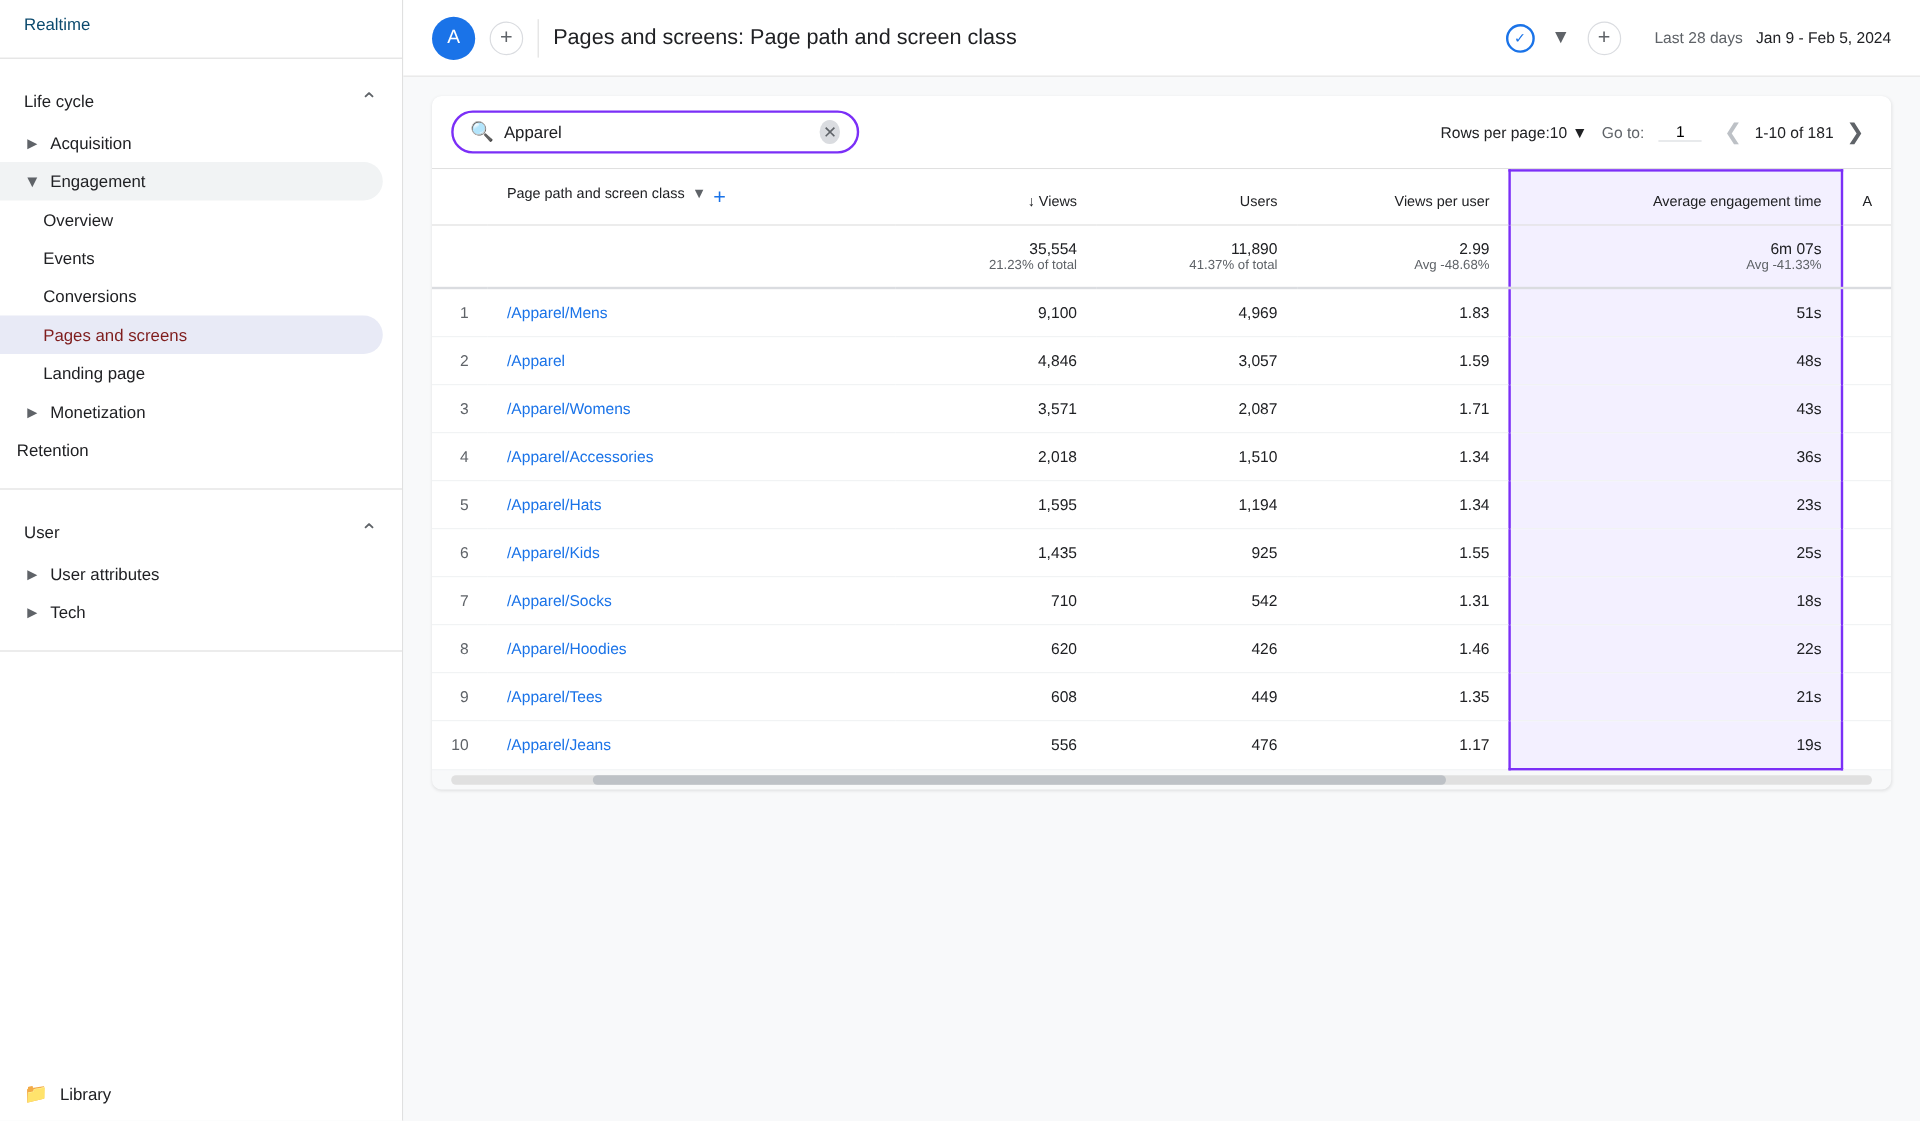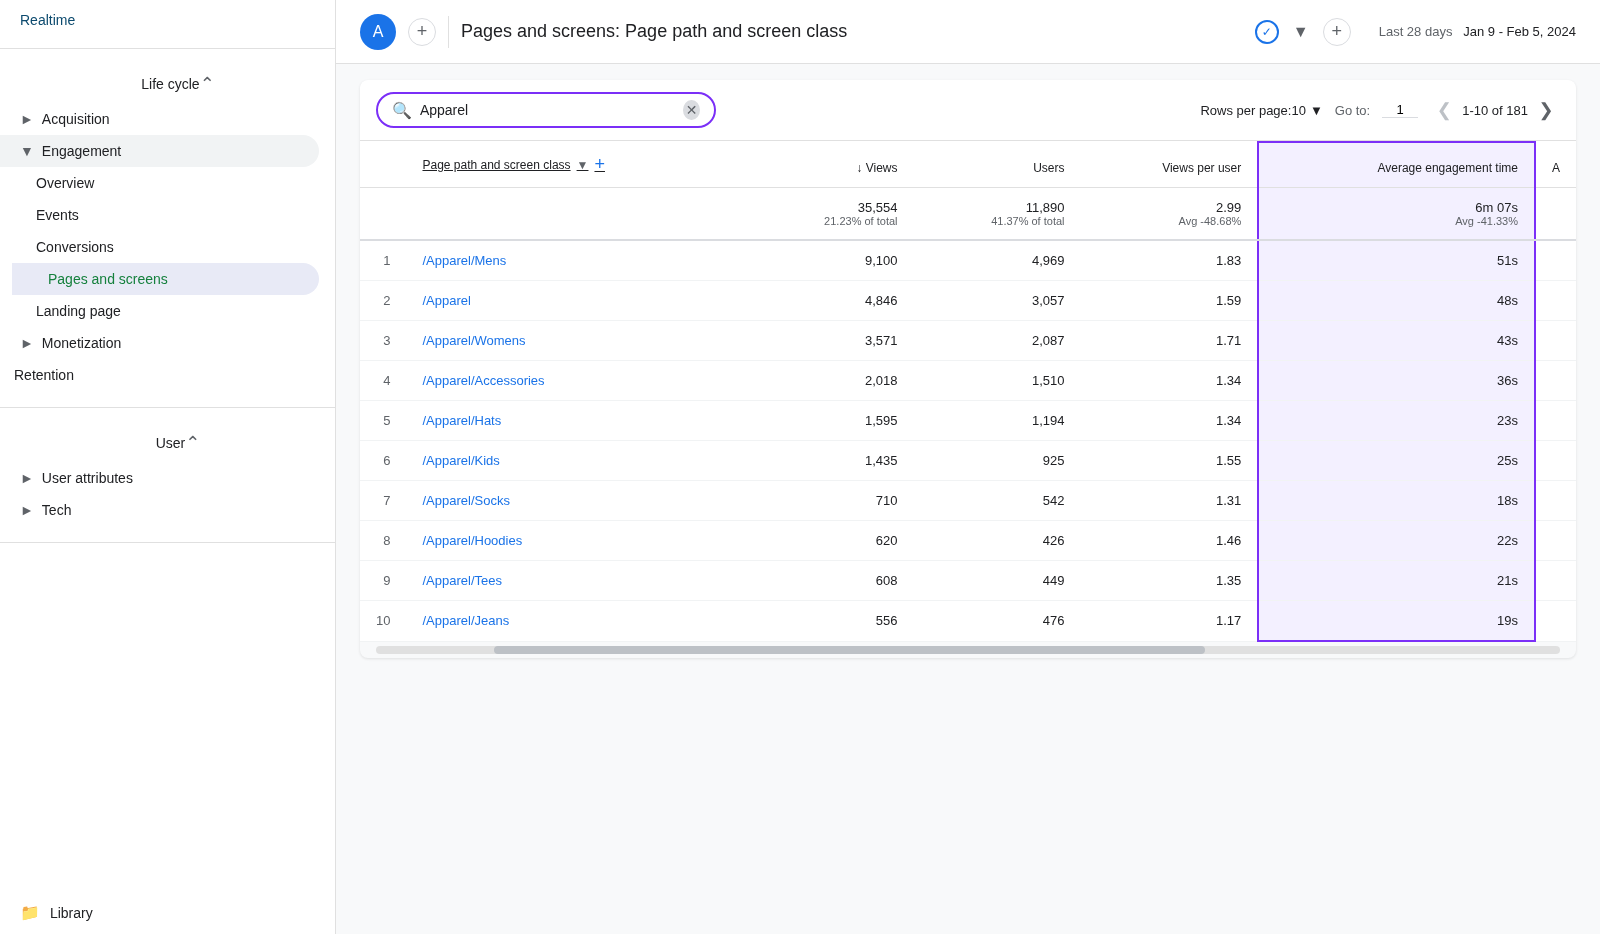--- a/index.html
+++ b/index.html
@@ -28,47 +28,45 @@
       font-size: 14px;
       color: #0c4a6e;
       cursor: pointer;
     }
     .sidebar-section {
       padding: 8px 0;
     }
     .sidebar-section-header {
       display: flex;
       align-items: center;
-      justify-content: center;
+      justify-content: space-between;
       padding: 8px 20px;
       font-size: 14px;
       font-weight: 500;
       color: #202124;
       cursor: pointer;
-      margin-left: 21px;
     }
     .sidebar-section-header .chevron {
       font-size: 18px;
       color: #5f6368;
     }
     .sidebar-item {
       display: flex;
       align-items: flex-end;
       padding: 8px 20px 8px 36px;
       font-size: 14px;
       color: #202124;
       cursor: pointer;
       border-radius: 0 24px 24px 0;
       margin-right: 16px;
     }
     .sidebar-item.active {
       background: #e8eaf6;
-      color: #15803d;
+      color: #7f1d1d;
       font-weight: 500;
-      margin-left: 12px;
     }
     .sidebar-item-arrow {
       display: flex;
       align-items: center;
       padding: 8px 20px;
       font-size: 14px;
       color: #202124;
       cursor: pointer;
     }
     .sidebar-item-arrow .arrow { margin-right: 8px; color: #5f6368; }
@@ -457,21 +455,21 @@
             <button class="nav-btn">❯</button>
           </div>
         </div>
       </div>
 
       <table class="data-table">
         <thead>
           <tr>
             <th class="left" style="width:40px;"></th>
             <th class="left">
-              <div style="display:flex;align-items:center;gap:6px;text-decoration:underline;">
+              <div style="display:flex;gap:6px;">
                 <span>Page path and screen class</span>
                 <span style="color:#5f6368;">▼</span>
                 <span style="color:#1a73e8;font-size:18px;font-weight:300;">+</span>
               </div>
             </th>
             <th>
               <span>↓</span>
               <span>Views</span>
             </th>
             <th>

